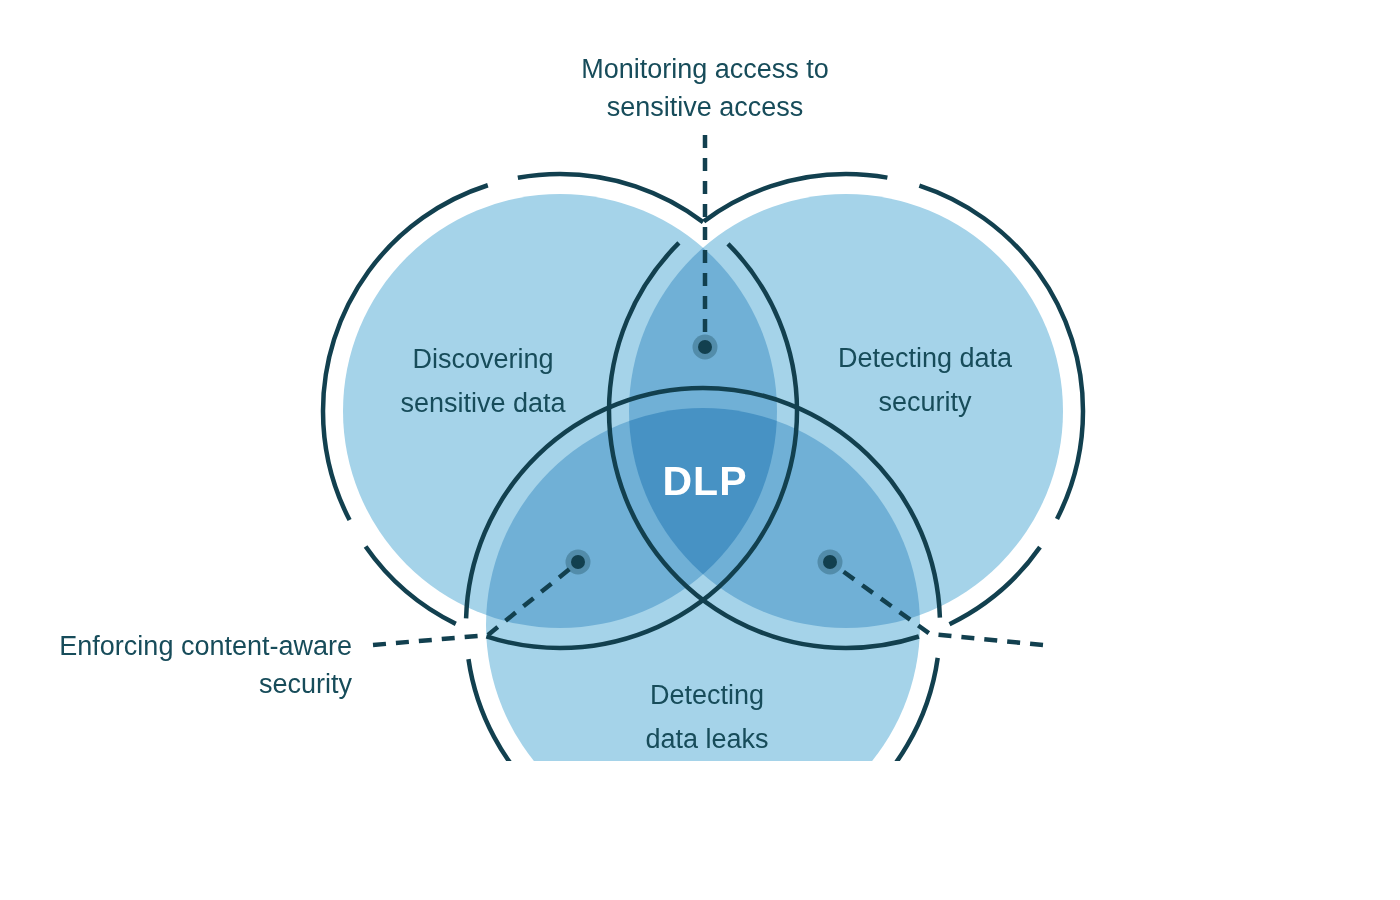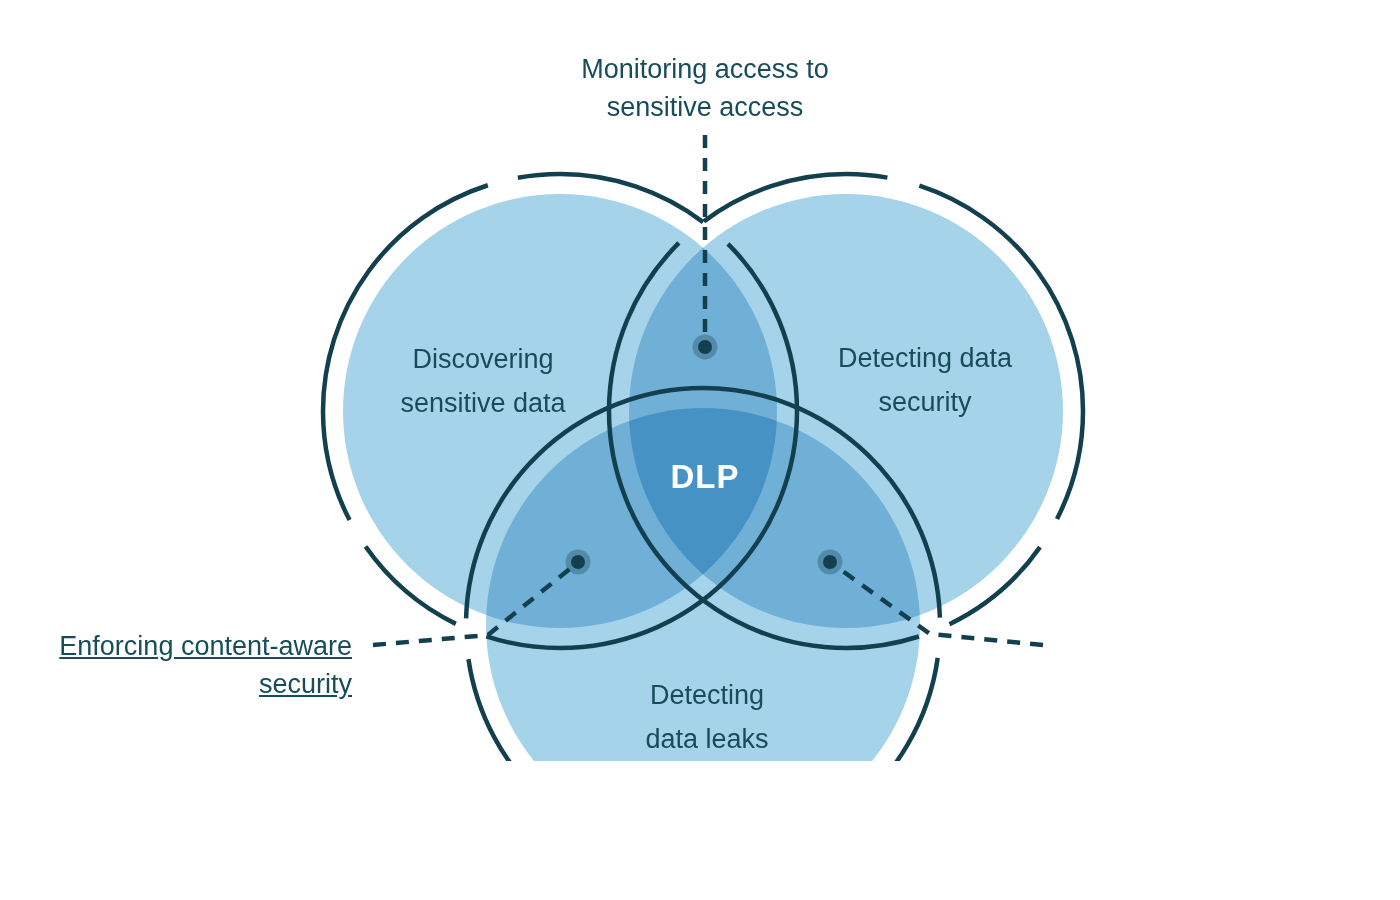--- a/index.html
+++ b/index.html
@@ -31,21 +31,21 @@
     color: #174C5A;
     font-size: 27px;
     line-height: 44px;
     font-weight: 400;
     text-align: center;
   }
 
   .dlp-label {
     position: absolute;
     color: #ffffff;
-    font-size: 33px;
+    font-size: 41px;
     font-weight: 700;
     text-align: center;
     letter-spacing: 1px;
   }
 </style>
 </head>
 <body>
 
 <div class="stage">
 
@@ -94,21 +94,21 @@
       <circle cx="830" cy="545" r="12.5" fill="rgba(18,64,79,0.32)"></circle>
       <circle cx="830" cy="545" r="7" fill="#12404F"></circle>
     </g>
   </svg>
 
   <div class="label center-align" style="left:455px; top:33px; width:500px;">
     <div>Monitoring access to</div>
     <div>sensitive access</div>
   </div>
 
-  <div class="label right-align" style="left:20px; top:610px; width:332px;text-decoration:underline;">
+  <div class="label right-align" style="left:20px; top:610px; width:332px;">
     <div>Enforcing content-aware</div>
     <div>security</div>
   </div>
 
 
   <div class="circle-title" style="left:323px; top:320px; width:320px;">
     <div>Discovering</div>
     <div>sensitive data</div>
   </div>
 

